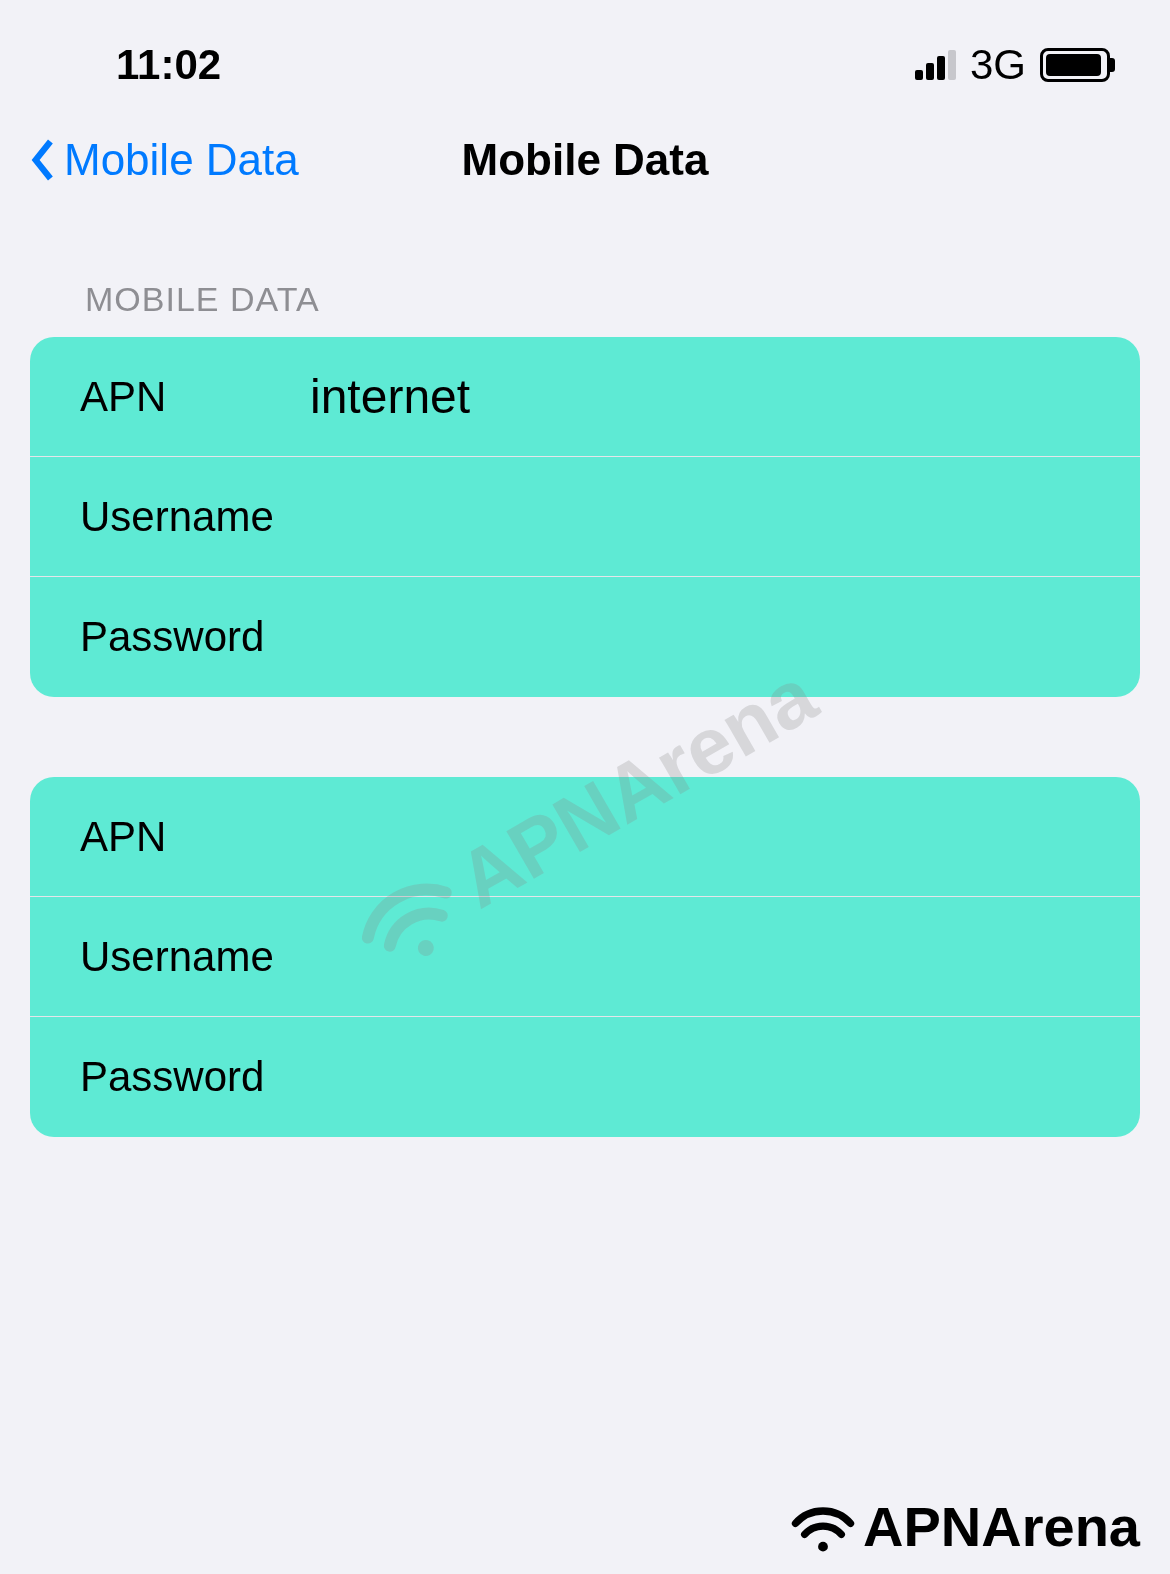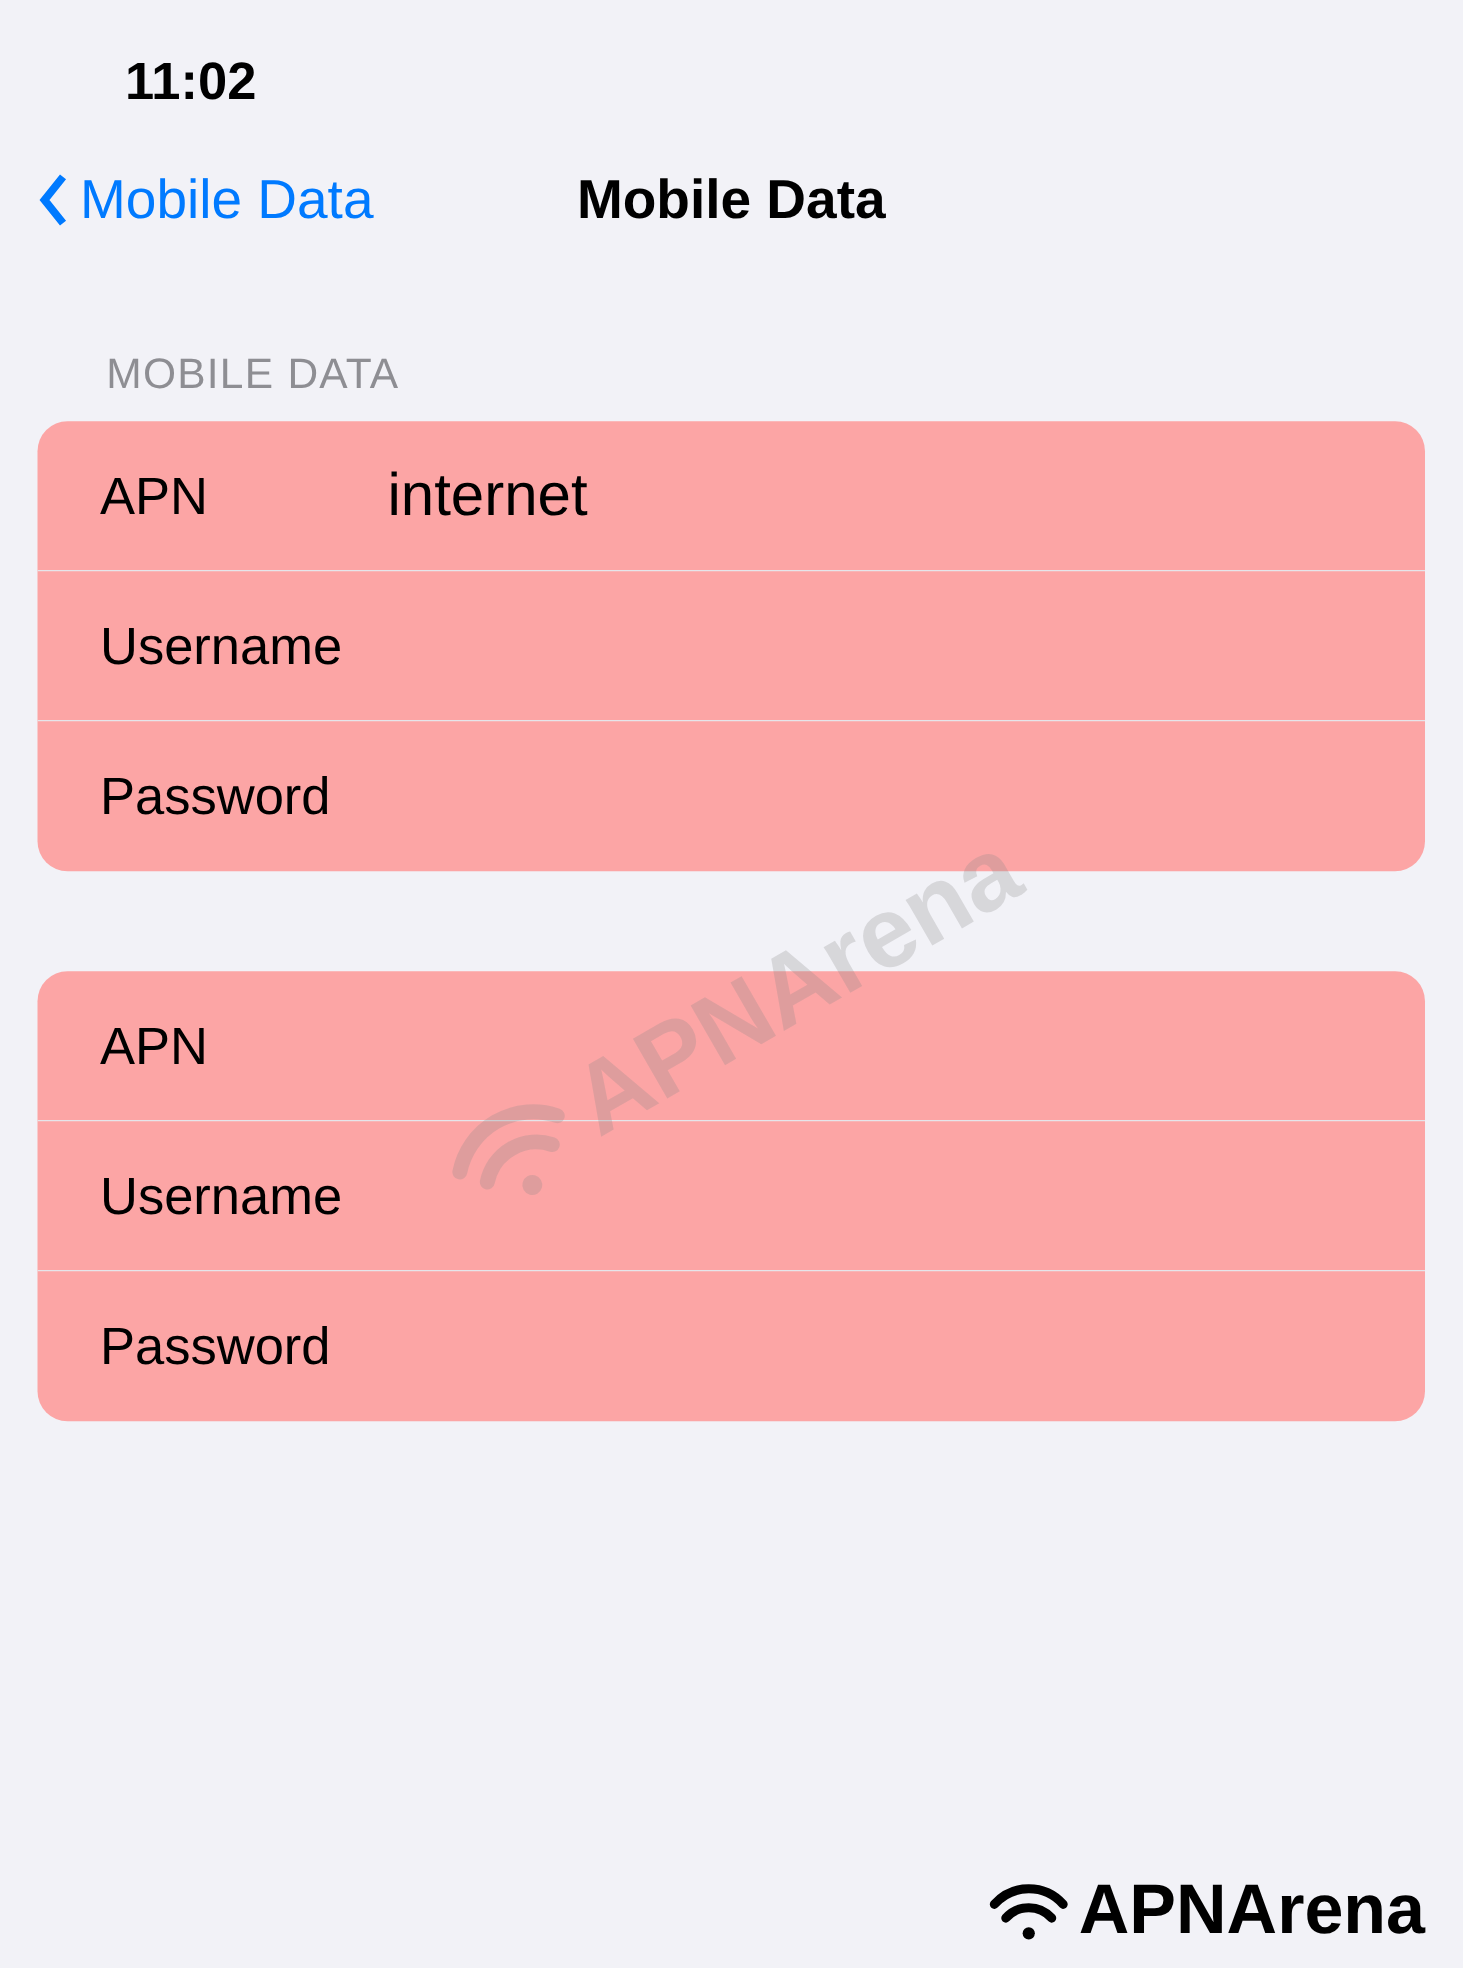--- a/index.html
+++ b/index.html
@@ -14,20 +14,21 @@
       background-color: #f2f2f7;
       position: relative;
       overflow: hidden;
     }
     .status-bar {
       display: flex;
       justify-content: space-between;
       align-items: center;
       padding: 40px 60px 20px 100px;
       height: 110px;
+      margin-left: 16px;
     }
     .status-time {
       font-size: 42px;
       font-weight: 600;
       color: #000;
     }
     .status-right {
       display: flex;
       align-items: center;
       gap: 14px;
@@ -113,21 +114,21 @@
     }
     .section-header {
       font-size: 34px;
       font-weight: 400;
       color: #8e8e93;
       letter-spacing: 1px;
       padding: 0 40px 18px 55px;
       text-transform: uppercase;
     }
     .section-group {
-      background: #fca5a5;
+      background: #5eead4;
       border-radius: 24px;
       overflow: hidden;
       margin-bottom: 80px;
     }
     .row {
       display: flex;
       align-items: center;
       padding: 0 50px;
       height: 120px;
       border-bottom: 1px solid #e5e5ea;
@@ -188,20 +189,32 @@
       font-weight: 700;
       color: #000;
       margin-left: 5px;
     }
   </style>
 </head>
 <body>
 
 <div class="status-bar">
   <div class="status-time">11:02</div>
+  <div class="status-right">
+    <div class="signal-bars">
+      <div class="signal-bar b1"></div>
+      <div class="signal-bar b2"></div>
+      <div class="signal-bar b3"></div>
+      <div class="signal-bar b4"></div>
+    </div>
+    <div class="network-type">3G</div>
+    <div class="battery">
+      <div class="battery-fill"></div>
+    </div>
+  </div>
 </div>
 
 <div class="nav-bar">
   <div class="back-button">
     <svg class="chevron-left" viewBox="0 0 20 34">
       <polyline points="16,2 4,17 16,32"></polyline>
     </svg>
     <span>Mobile Data</span>
   </div>
   <div class="nav-title">Mobile Data</div>

